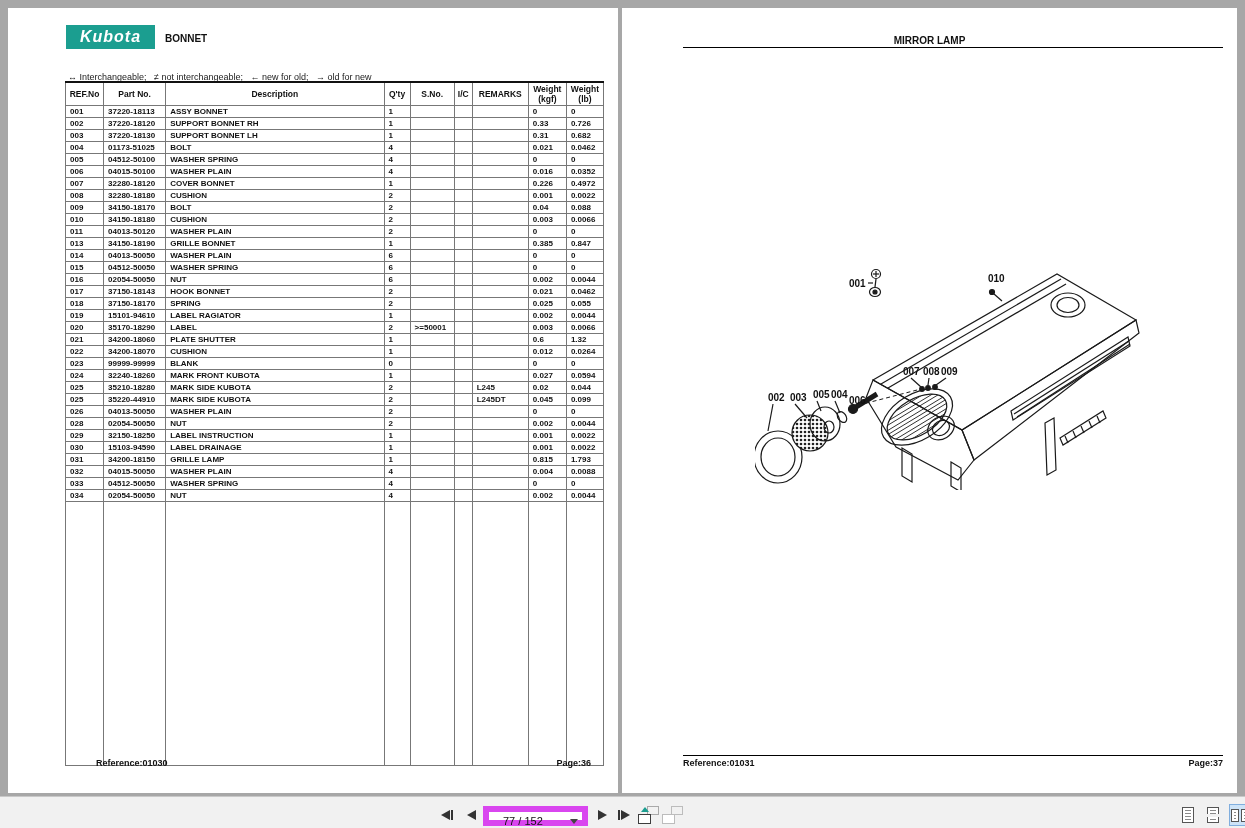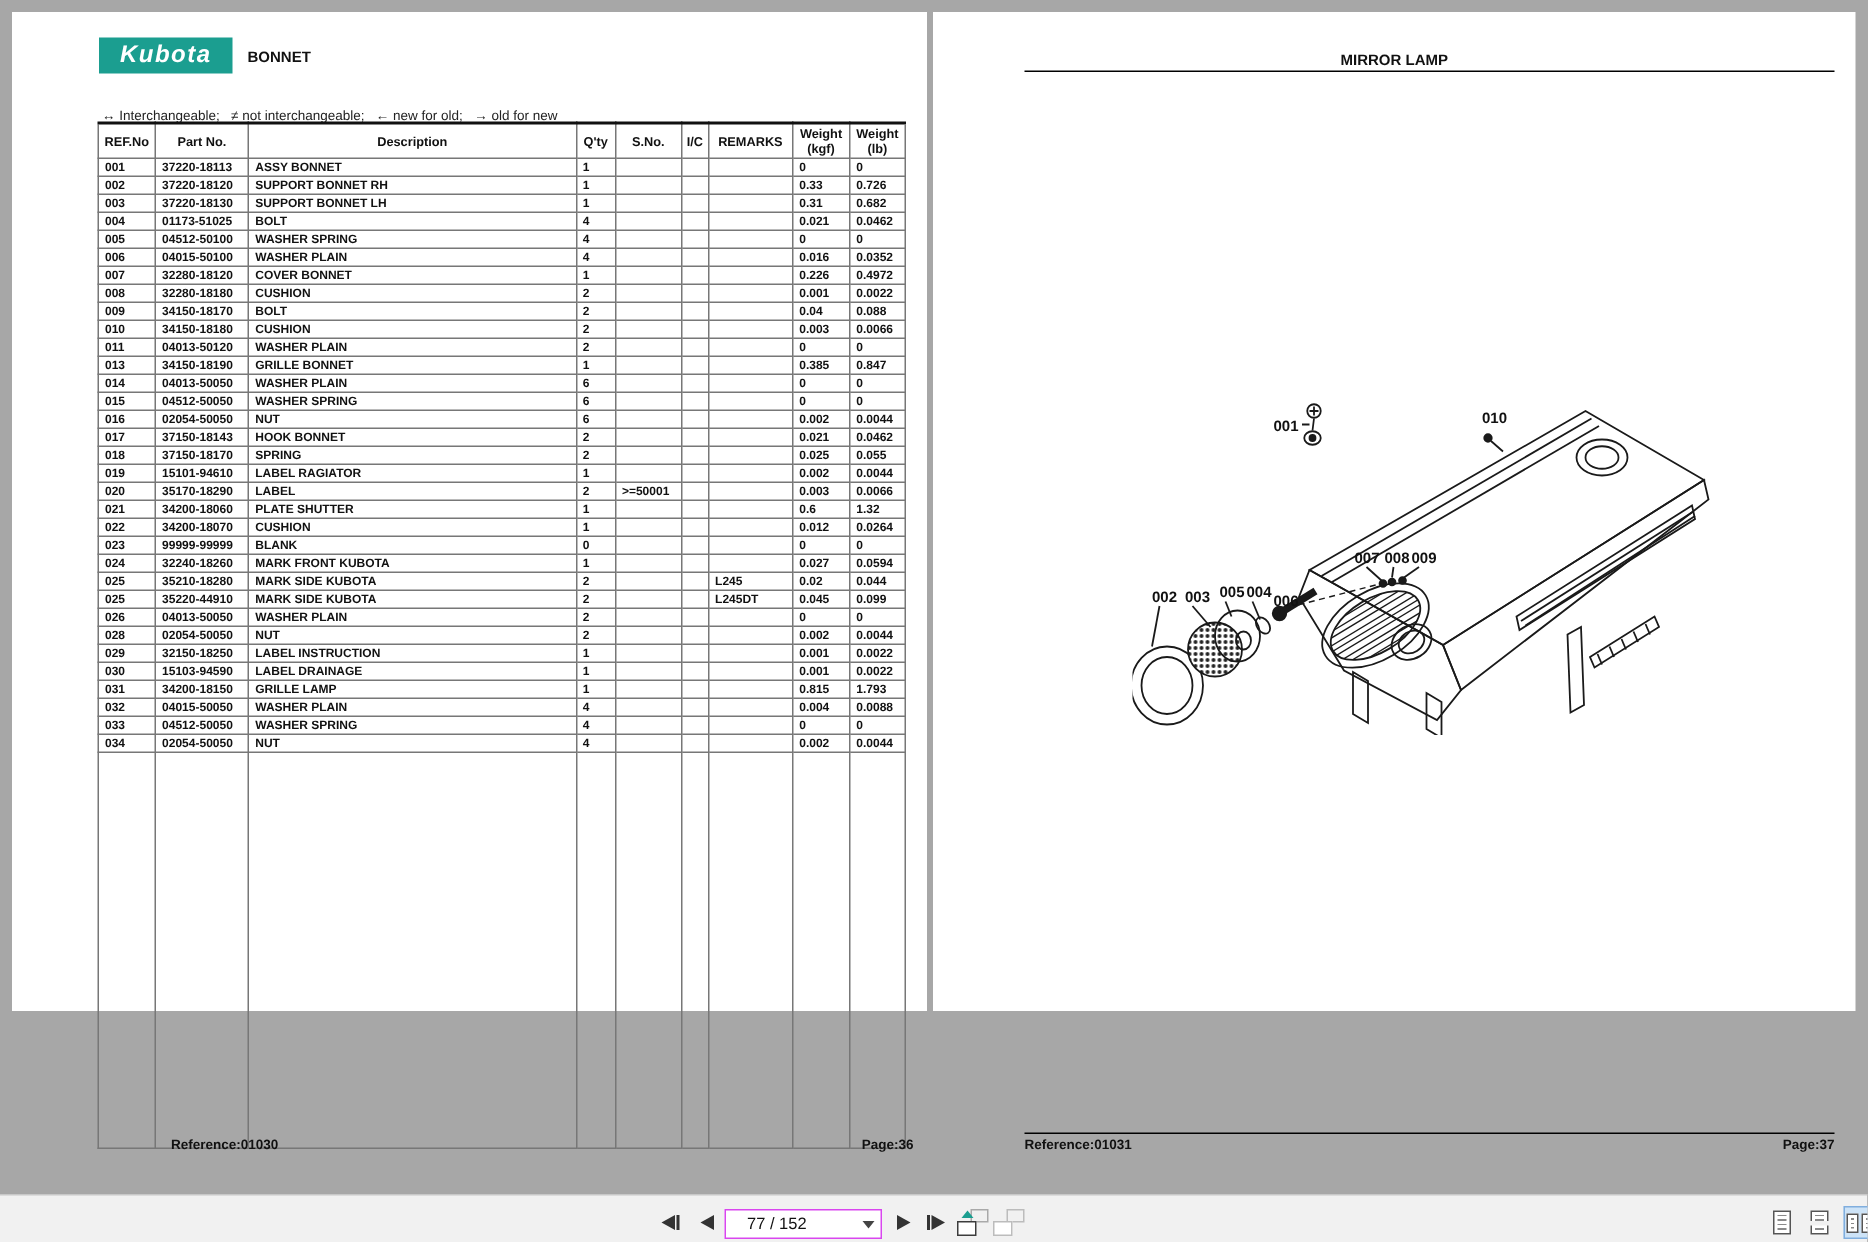--- a/index.html
+++ b/index.html
@@ -1,61 +1,61 @@
 <!DOCTYPE html>
 <html><head>
 <meta charset="utf-8">
 <style>
   * { margin:0; padding:0; box-sizing:border-box; }
   html,body { width:1245px; height:828px; overflow:hidden; }
   body { background:#a7a7a7; position:relative; font-family:"Liberation Sans", sans-serif; }
 
-  .page { position:absolute; top:8px; height:666px; background:#ffffff; }
+  .page { position:absolute; top:8px; height:785px; background:#ffffff; }
   #left-page  { left:8px;   width:610px; }
   #right-page { left:622px; width:615px; }
 
   
   .logo { position:absolute; left:58px; top:17px; width:89px; height:24px;
           background:#1b9e90; color:#fff; text-align:center; line-height:24px;
           font-weight:bold; font-size:16px; letter-spacing:1px; font-style:italic; }
   .doc-title { position:absolute; left:157px; top:25px; font-size:10px; font-weight:bold; color:#111; }
   .legend { position:absolute; left:60px; top:64px; font-size:9px; color:#222; white-space:pre; }
 
   table.parts { position:absolute; left:57px; top:73px; width:539px;
                 border-collapse:collapse; table-layout:fixed;
                 border:1.5px solid #222; border-top:2px solid #111; }
   table.parts th, table.parts td { border:1px solid #777; overflow:hidden; white-space:nowrap; }
   table.parts th { font-size:8.5px; font-weight:bold; text-align:center; vertical-align:middle; height:23px; line-height:10px; color:#111; }
   table.parts td { font-size:8px; font-weight:bold; height:11px; line-height:11px; padding:0 0 0 4px; text-align:left; color:#111; }
   table.parts tr.filler td { height:264px; }
 
   .pg-footer { position:absolute; top:750px; display:flex; justify-content:space-between;
                font-size:9px; font-weight:bold; color:#111; }
-  #left-page .pg-footer { left:62px; width:539px;padding-left:44px; }
+  #left-page .pg-footer { left:44px; width:539px;padding-left:44px; }
   #right-page .pg-footer { left:61px; width:540px; }
 
   
   .rp-title { position:absolute; left:0; top:27px; width:100%; text-align:center;
               font-size:10px; font-weight:bold; color:#111; }
   .rule { position:absolute; height:1px; background:#000; left:61px; width:540px; }
   .rule.top { top:39px; }
   .rule.bottom { top:747px; }
   .diagram { position:absolute; left:133px; top:222px; }
   .diagram text { font-size:10px; font-weight:bold; fill:#111; }
 
   
   .toolbar { position:absolute; left:0; top:796px; width:1245px; height:32px;
              background:#f1f1f1; border-top:1px solid #c8c8c8; }
   .tb-btn { position:absolute; top:10px; width:20px; height:15px; display:flex;
             align-items:center; justify-content:center; gap:1px; cursor:pointer; background:transparent; border:none; }
   .tri-l { width:0; height:0; border-top:5px solid transparent; border-bottom:5px solid transparent; border-right:9px solid #333; }
   .tri-r { width:0; height:0; border-top:5px solid transparent; border-bottom:5px solid transparent; border-left:9px solid #333; }
   .bar-v { width:2.5px; height:10px; background:#333; }
   .pagebox { position:absolute; left:483px; top:9px; width:105px; height:20px;
-             background:#fff; border:1px solid #d946ef; font-size:11px; color:#111;
+             background:#fff; border:6px solid #d946ef; font-size:11px; color:#111;
              line-height:18px; padding-left:14px; }
   .pagebox .dd { position:absolute; right:4px; top:7px; width:0; height:0;
                  border-left:4px solid transparent; border-right:4px solid transparent; border-top:5px solid #444; }
 
   .winicon { position:absolute; top:9px; width:21px; height:18px; background:transparent; border:none; cursor:pointer; }
   .winicon .back  { position:absolute; right:0; top:0; width:12px; height:9px; border:1.5px solid #a9a9a9; background:#f1f1f1; }
   .winicon .front { position:absolute; left:0; bottom:0; width:13px; height:10px; border:1.5px solid #3c3c3c; background:#fff; }
   .winicon .up    { position:absolute; left:3px; top:1px; width:0; height:0;
                     border-left:4px solid transparent; border-right:4px solid transparent; border-bottom:5px solid #1b9e90; }
   .winicon.disabled .back, .winicon.disabled .front { border-color:#bcbcbc; }

